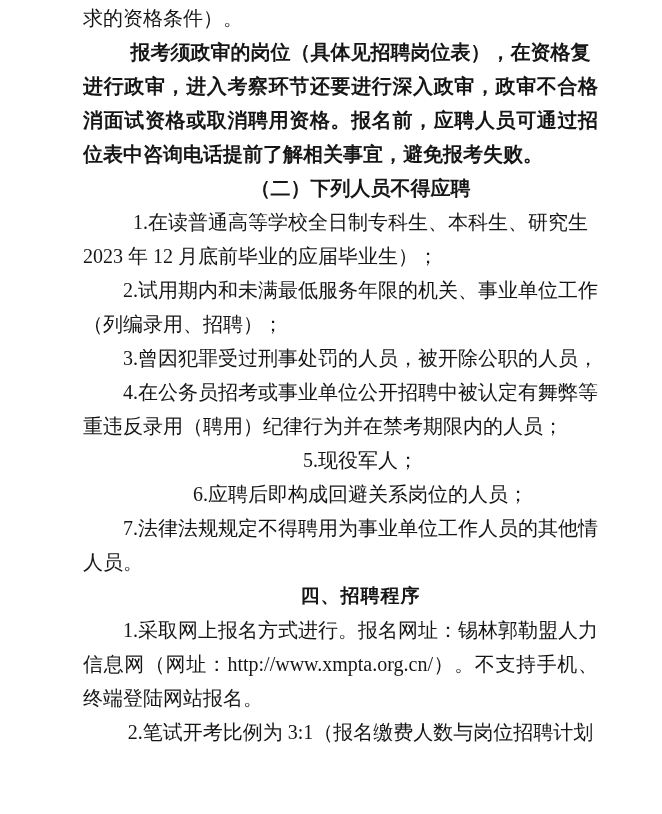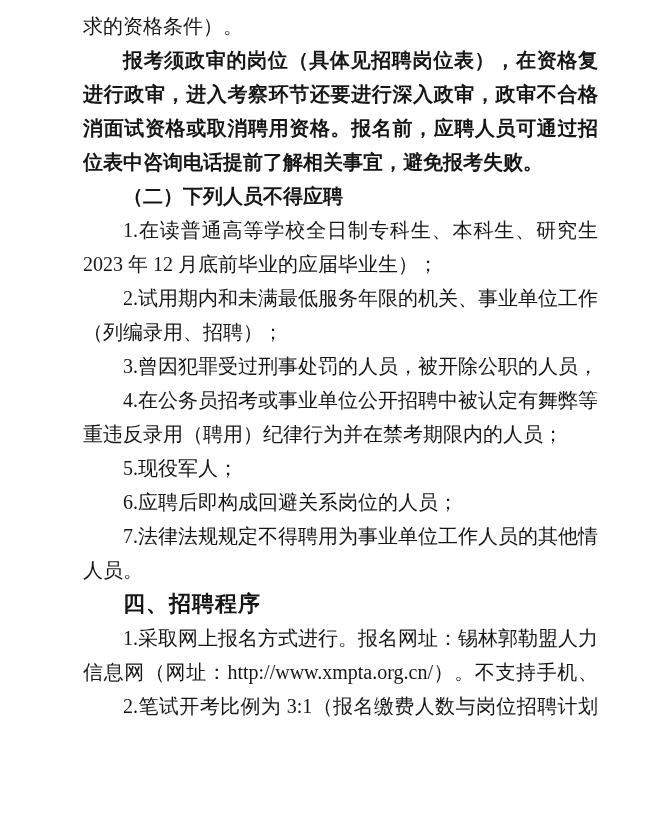--- a/index.html
+++ b/index.html
@@ -7,21 +7,21 @@
     width: 662px;
     height: 814px;
     overflow: hidden;
     background: #ffffff;
     font-family: "Liberation Serif", "DejaVu Serif", serif;
   }
   .page {
     width: 662px;
     height: 814px;
     background: #ffffff;
-    padding: 12px 64px 0 83px;
+    padding: 4px 64px 0 83px;
     overflow: hidden;
   }
   .doc {
     margin-top: -3px;
     color: #161616;
   }
   .line {
     height: 34px;
     line-height: 34px;
     font-size: 20px;
@@ -30,27 +30,27 @@
     overflow: hidden;
     color: #161616;
   }
   
   .fill {
     white-space: normal;
     text-align: justify;
     text-align-last: justify;
     -moz-text-align-last: justify;
   }
-  .indent { padding-left: 40px; }
+  .indent { padding-left: 40px; text-align: center; }
   .indent.fill { padding-left: 40px; }
   .bold { font-weight: bold; }
   .hei {
     font-weight: bold;
     font-family: "Liberation Sans", "DejaVu Sans", sans-serif;
-    font-size: 22px;
+    font-size: 19px;
     letter-spacing: 1px;
   }
 </style>
 </head>
 <body>
 
 <div class="page">
   <div class="doc">
 
     <div class="line">求的资格条件）。</div>
@@ -78,17 +78,18 @@
     <div class="line indent">6.应聘后即构成回避关系岗位的人员；</div>
 
     <div class="line indent fill">7.法律法规规定不得聘用为事业单位工作人员的其他情形</div>
     <div class="line">人员。</div>
 
     <div class="line hei indent">四、招聘程序</div>
 
 
     <div class="line indent fill">1.采取网上报名方式进行。报名网址：锡林郭勒盟人力资源</div>
     <div class="line fill">信息网（网址：http://www.xmpta.org.cn/）。不支持手机、移动</div>
+    <div class="line">终端登陆网站报名。</div>
 
     <div class="line indent fill">2.笔试开考比例为 3:1（报名缴费人数与岗位招聘计划数之</div>
 
   </div>
 </div>
 
 </body></html>

